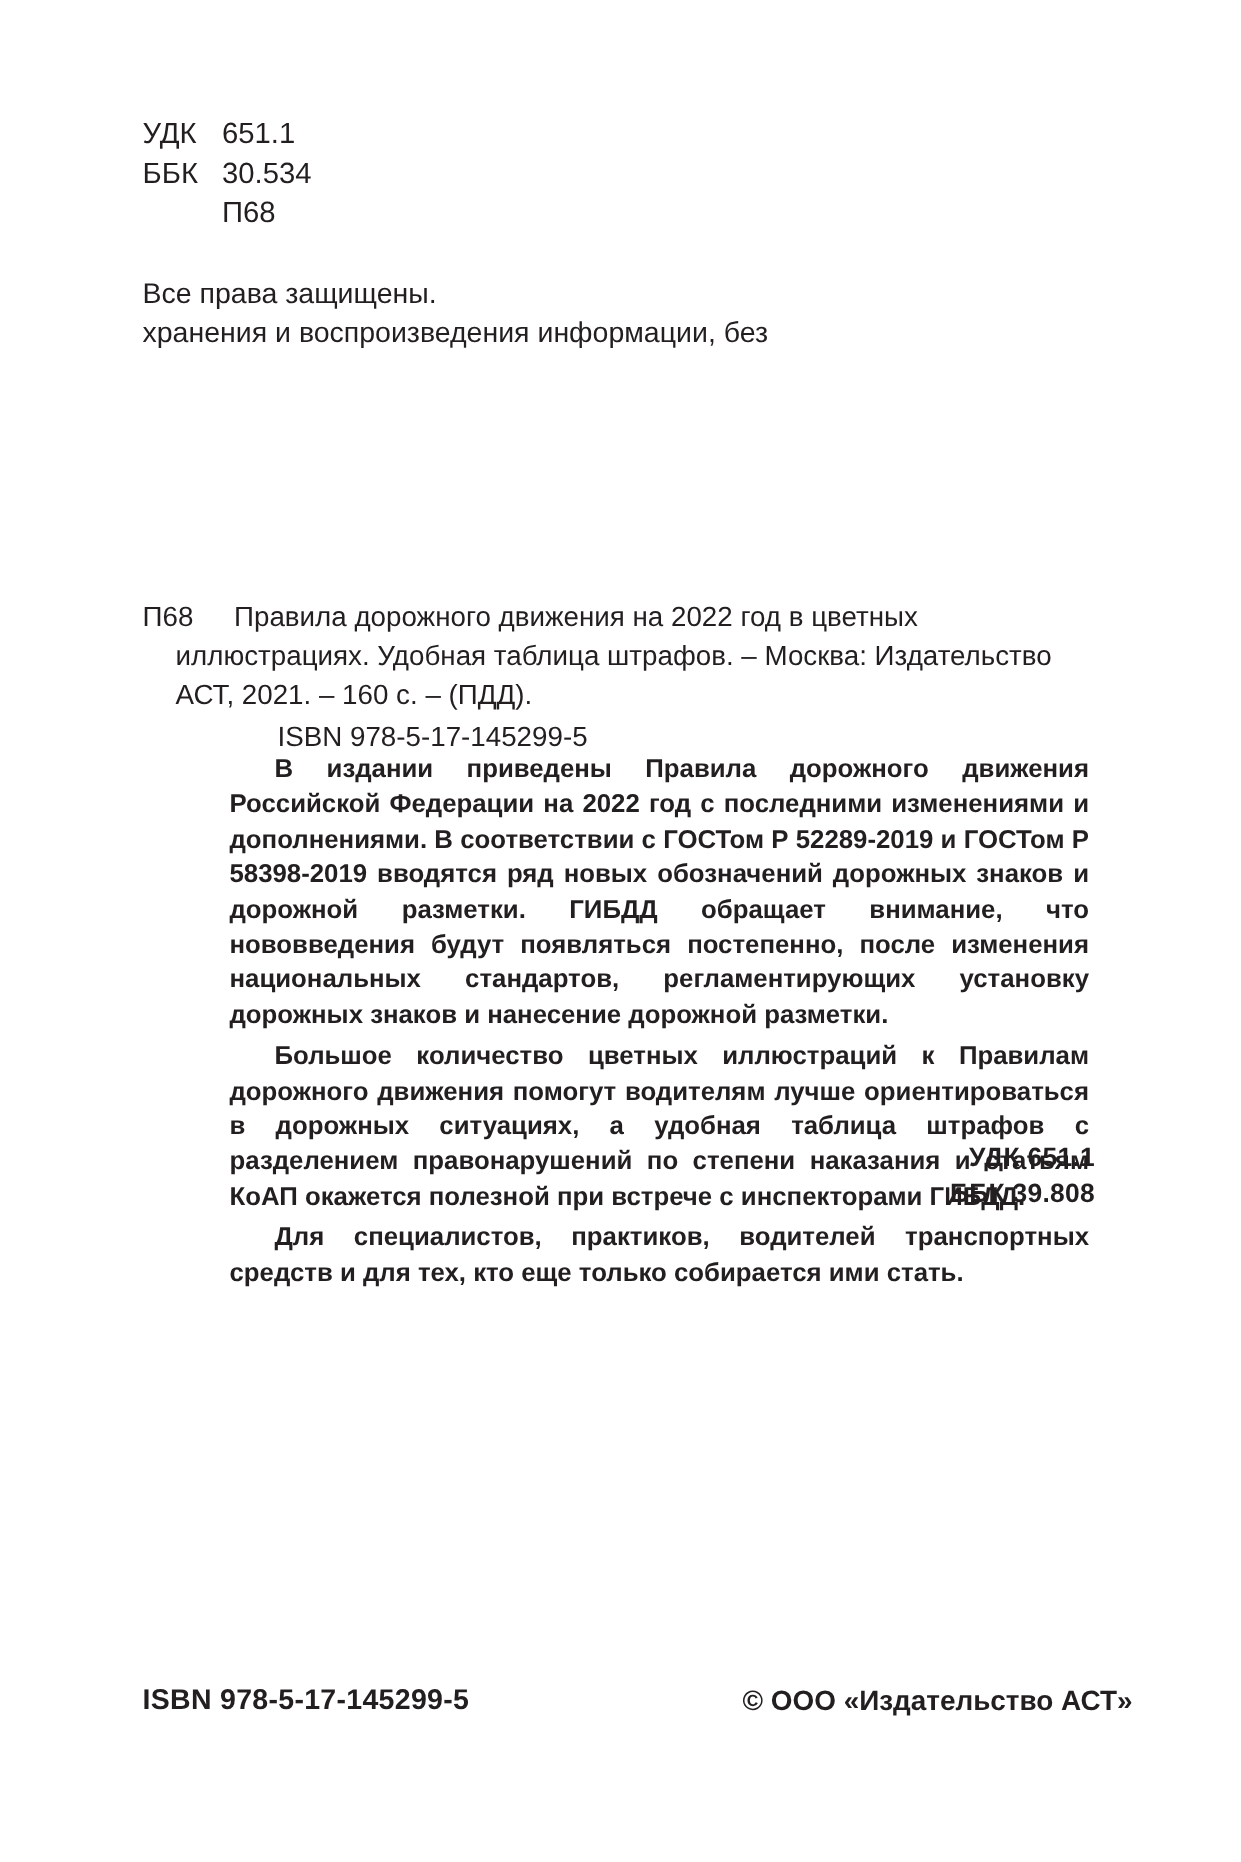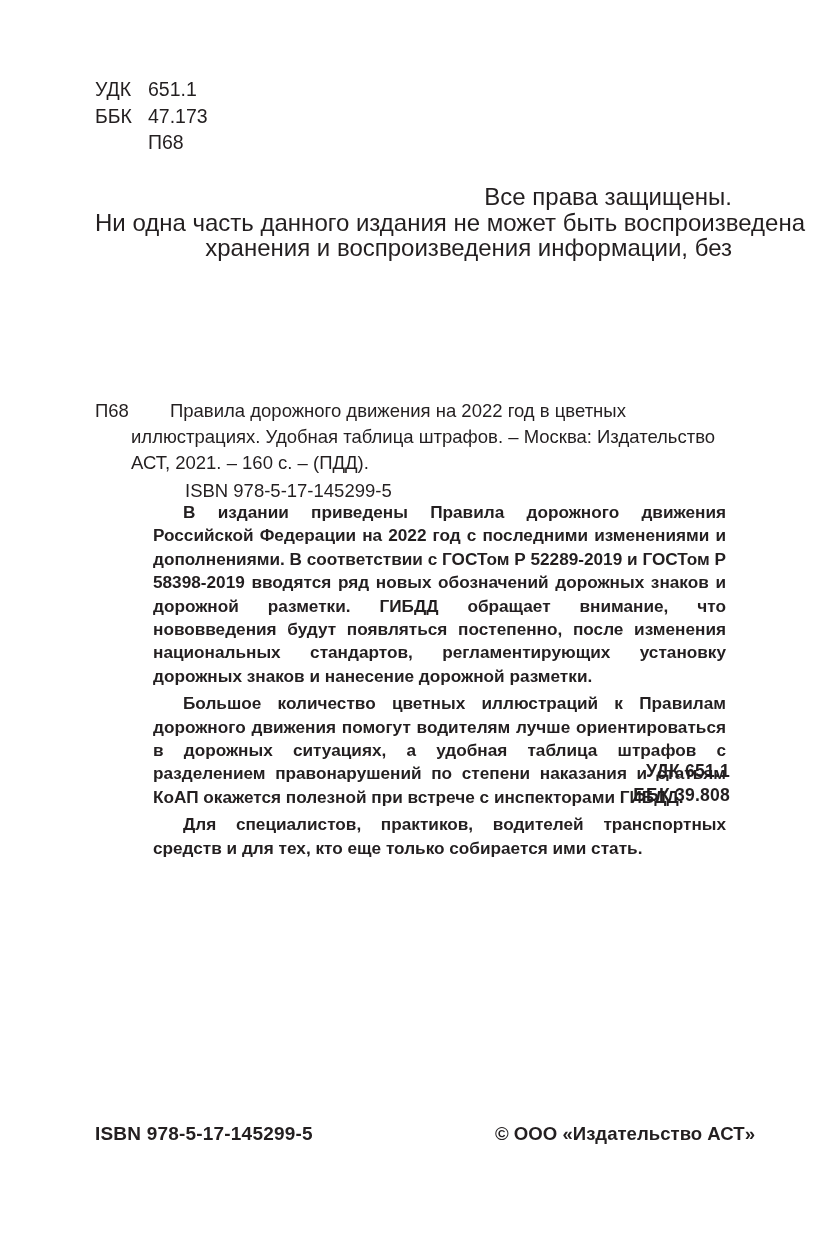--- a/index.html
+++ b/index.html
@@ -47,42 +47,42 @@
   .class-row.indent .class-key {
     visibility: hidden;
   }
 
   
   .rights {
     position: absolute;
     left: 95px;
     top: 184px;
     width: 637px;
-    text-align: right;
-    font-size: 24px;
+    text-align: left;
+    font-size: 19px;
     line-height: 25.5px;
   }
   .rights .ln { display: block; white-space: nowrap; }
 
   
   .biblio {
     position: absolute;
     left: 95px;
     top: 398px;
     width: 645px;
     font-size: 18.5px;
     line-height: 26px;
   }
   .biblio .sig {
     position: absolute;
     left: 0;
     top: 0;
   }
   .biblio .desc {
-    margin-left: 36px;
+    margin-left: 22px;
     text-indent: 39px;
     white-space: pre-wrap;
   }
   .biblio .isbn-line {
     margin-left: 38px;
     text-indent: 52px;
     margin-top: 2px;
   }
 
   
@@ -145,30 +145,29 @@
 </head>
 <body>
 
 <div class="page">
 
   <div class="class-block">
     <span class="class-row">
       <span class="class-key">УДК</span><span class="class-val">651.1</span>
     </span>
     <span class="class-row">
-      <span class="class-key">ББК</span><span class="class-val">47.173</span>
+      <span class="class-key">ББК</span><span class="class-val">30.534</span>
     </span>
     <span class="class-row indent">
       <span class="class-key">&nbsp;</span><span class="class-val">П68</span>
     </span>
   </div>
 
   <div class="rights">
     <span class="ln">Все права защищены.</span>
-    <span class="ln">Ни одна часть данного издания не может быть воспроизведена</span>
     <span class="ln">хранения и воспроизведения информации, без</span>
   </div>
 
   <div class="biblio">
     <span class="sig">П68</span>
     <div class="desc">Правила дорожного движения на 2022 год в цветных иллюстрациях. Удобная таблица штрафов. – Москва: Издательство АСТ, 2021. – 160 с. – (ПДД).</div>
     <div class="isbn-line">ISBN 978-5-17-145299-5</div>
   </div>
 
   <div class="annotation">

